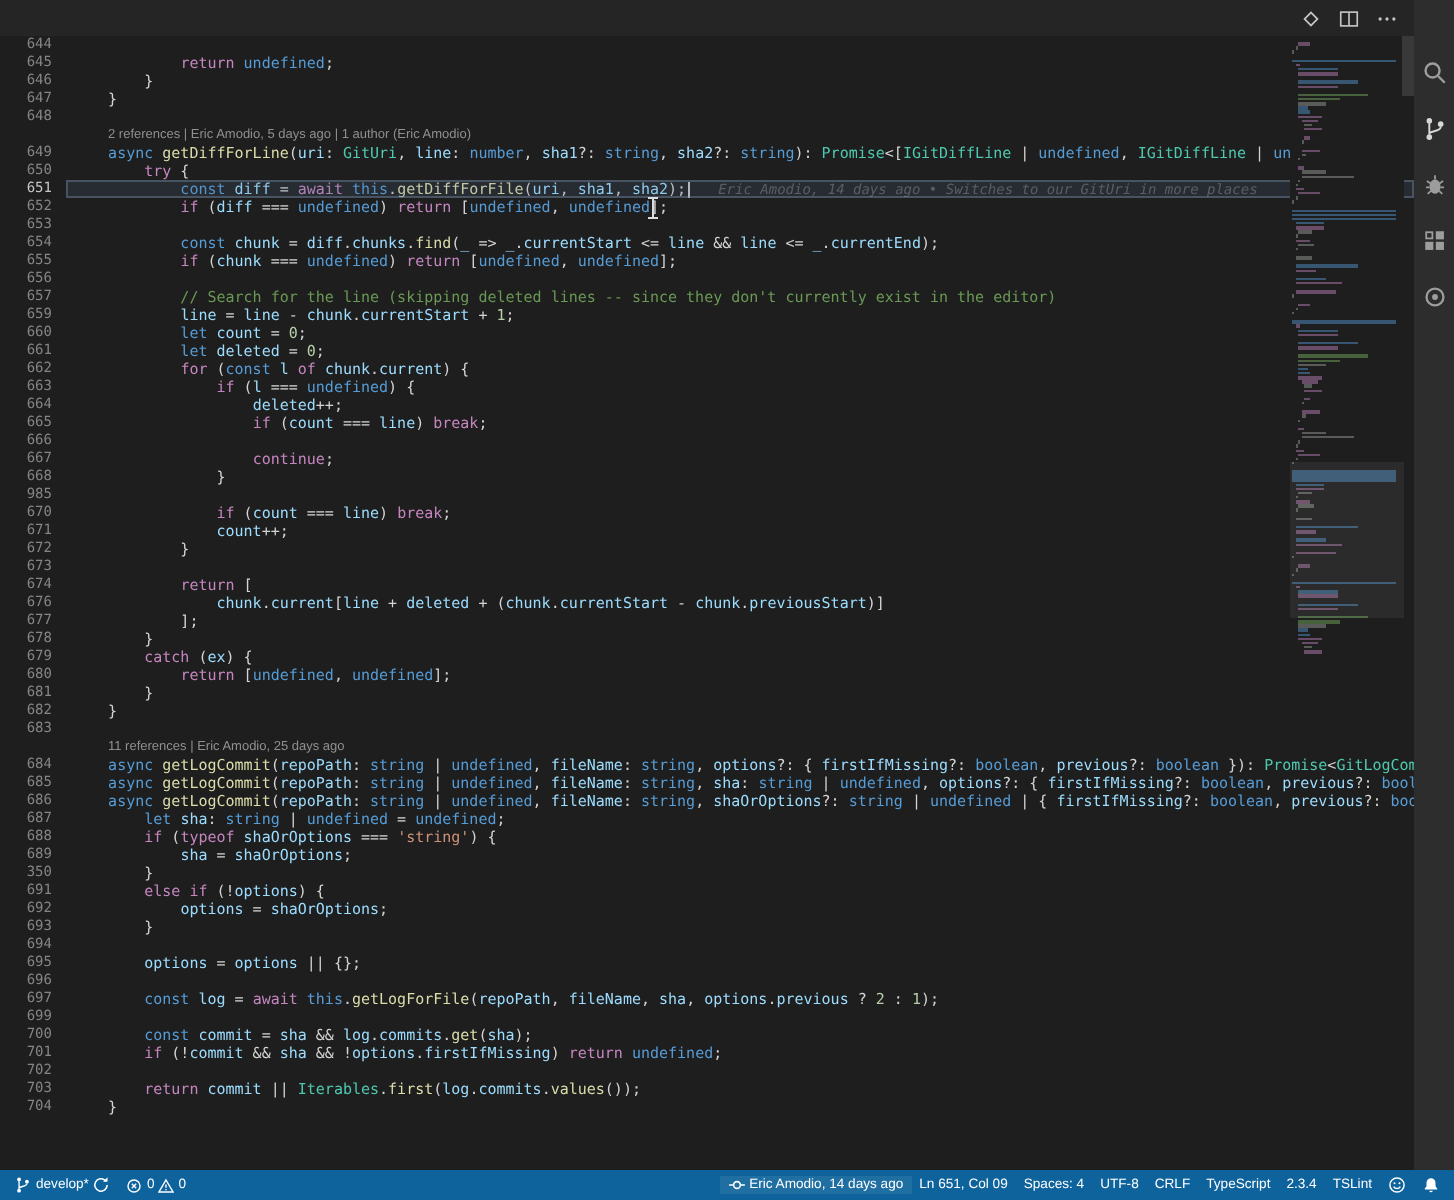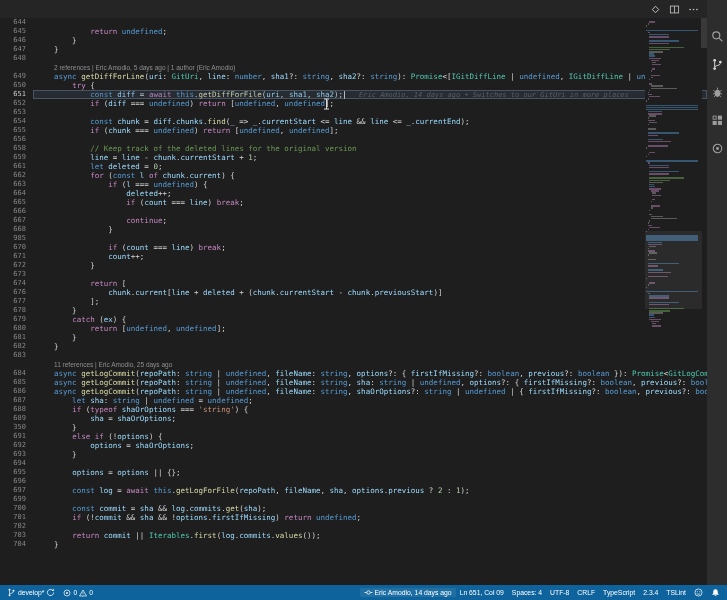--- a/index.html
+++ b/index.html
@@ -136,26 +136,30 @@
       </div>
       <div class="row">
         <span class="gutter">655</span>
         <span class="code"><span class="t-p">            </span><span class="t-c">if</span><span class="t-p"> (</span><span class="t-v">chunk</span><span class="t-p"> === </span><span class="t-k">undefined</span><span class="t-p">) </span><span class="t-c">return</span><span class="t-p"> [</span><span class="t-k">undefined</span><span class="t-p">, </span><span class="t-k">undefined</span><span class="t-p">];</span></span>
       </div>
       <div class="row">
         <span class="gutter">656</span>
         <span class="code"></span>
       </div>
       <div class="row">
-        <span class="gutter">658</span>
-        <span class="code"><span class="t-m">            // Keep track of the deleted lines for the original version</span></span>
+        <span class="gutter">657</span>
+        <span class="code"><span class="t-m">            // Search for the line (skipping deleted lines -- since they don't currently exist in the editor)</span></span>
       </div>
       <div class="row">
         <span class="gutter">659</span>
         <span class="code"><span class="t-p">            </span><span class="t-v">line</span><span class="t-p"> = </span><span class="t-v">line</span><span class="t-p"> - </span><span class="t-v">chunk</span><span class="t-p">.</span><span class="t-v">currentStart</span><span class="t-p"> + </span><span class="t-n">1</span><span class="t-p">;</span></span>
+      </div>
+      <div class="row">
+        <span class="gutter">660</span>
+        <span class="code"><span class="t-k">            let</span><span class="t-p"> </span><span class="t-v">count</span><span class="t-p"> = </span><span class="t-n">0</span><span class="t-p">;</span></span>
       </div>
       <div class="row">
         <span class="gutter">661</span>
         <span class="code"><span class="t-k">            let</span><span class="t-p"> </span><span class="t-v">deleted</span><span class="t-p"> = </span><span class="t-n">0</span><span class="t-p">;</span></span>
       </div>
       <div class="row">
         <span class="gutter">662</span>
         <span class="code"><span class="t-p">            </span><span class="t-c">for</span><span class="t-p"> (</span><span class="t-k">const</span><span class="t-p"> </span><span class="t-v">l</span><span class="t-p"> </span><span class="t-c">of</span><span class="t-p"> </span><span class="t-v">chunk</span><span class="t-p">.</span><span class="t-v">current</span><span class="t-p">) {</span></span>
       </div>
       <div class="row">

